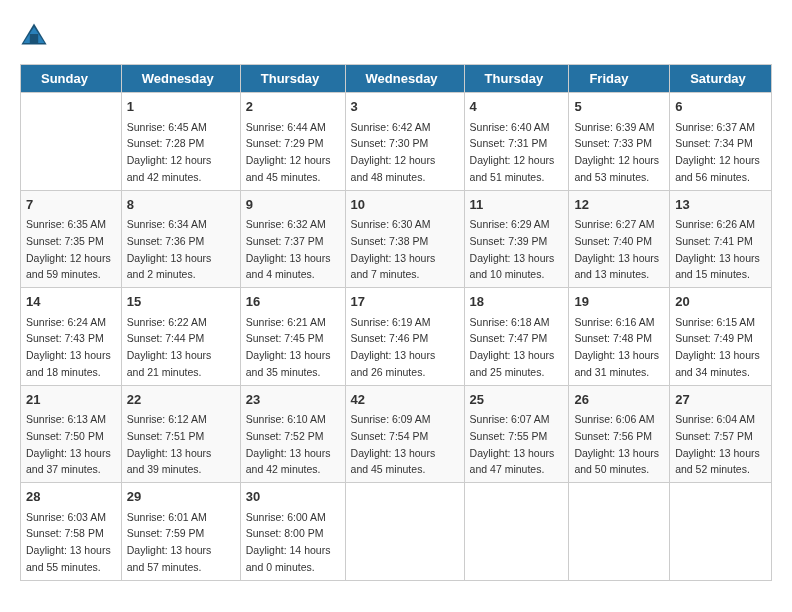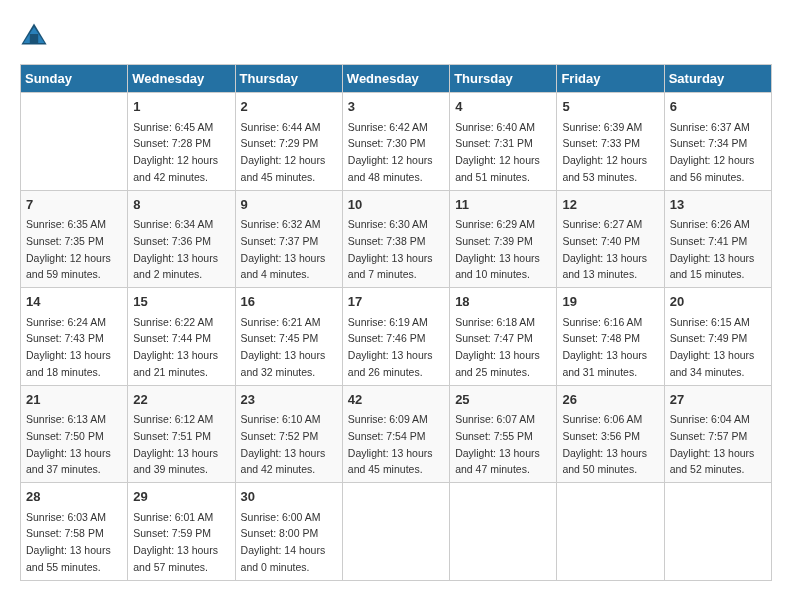--- a/index.html
+++ b/index.html
@@ -39,21 +39,21 @@
       font-weight: normal;
     }
     table {
       width: 100%;
       border-collapse: collapse;
       font-size: 11px;
     }
     thead tr th {
       background-color: #2471a3;
       color: #fff;
-      padding: 6px 4px;
+      padding: 6px 20px;
       text-align: left;
       font-size: 13px;
       border: 1px solid #ccc;
     }
     tbody tr td {
       border: 1px solid #ccc;
       padding: 4px 5px;
       vertical-align: top;
       height: 90px;
       color: #333;
@@ -123,33 +123,33 @@
         <td><span class="day-num">8</span><span class="day-info">Sunrise: 6:34 AM</span><br><span class="day-info">Sunset: 7:36 PM</span><br><span class="day-info">Daylight: 13 hours</span><br><span class="day-info">and 2 minutes.</span></td>
         <td><span class="day-num">9</span><span class="day-info">Sunrise: 6:32 AM</span><br><span class="day-info">Sunset: 7:37 PM</span><br><span class="day-info">Daylight: 13 hours</span><br><span class="day-info">and 4 minutes.</span></td>
         <td><span class="day-num">10</span><span class="day-info">Sunrise: 6:30 AM</span><br><span class="day-info">Sunset: 7:38 PM</span><br><span class="day-info">Daylight: 13 hours</span><br><span class="day-info">and 7 minutes.</span></td>
         <td><span class="day-num">11</span><span class="day-info">Sunrise: 6:29 AM</span><br><span class="day-info">Sunset: 7:39 PM</span><br><span class="day-info">Daylight: 13 hours</span><br><span class="day-info">and 10 minutes.</span></td>
         <td><span class="day-num">12</span><span class="day-info">Sunrise: 6:27 AM</span><br><span class="day-info">Sunset: 7:40 PM</span><br><span class="day-info">Daylight: 13 hours</span><br><span class="day-info">and 13 minutes.</span></td>
         <td><span class="day-num">13</span><span class="day-info">Sunrise: 6:26 AM</span><br><span class="day-info">Sunset: 7:41 PM</span><br><span class="day-info">Daylight: 13 hours</span><br><span class="day-info">and 15 minutes.</span></td>
       </tr>
       <tr>
         <td><span class="day-num">14</span><span class="day-info">Sunrise: 6:24 AM</span><br><span class="day-info">Sunset: 7:43 PM</span><br><span class="day-info">Daylight: 13 hours</span><br><span class="day-info">and 18 minutes.</span></td>
         <td><span class="day-num">15</span><span class="day-info">Sunrise: 6:22 AM</span><br><span class="day-info">Sunset: 7:44 PM</span><br><span class="day-info">Daylight: 13 hours</span><br><span class="day-info">and 21 minutes.</span></td>
-        <td><span class="day-num">16</span><span class="day-info">Sunrise: 6:21 AM</span><br><span class="day-info">Sunset: 7:45 PM</span><br><span class="day-info">Daylight: 13 hours</span><br><span class="day-info">and 32 minutes.</span></td>
+        <td><span class="day-num">16</span><span class="day-info">Sunrise: 6:21 AM</span><br><span class="day-info">Sunset: 7:45 PM</span><br><span class="day-info">Daylight: 13 hours</span><br><span class="day-info">and 35 minutes.</span></td>
         <td><span class="day-num">17</span><span class="day-info">Sunrise: 6:19 AM</span><br><span class="day-info">Sunset: 7:46 PM</span><br><span class="day-info">Daylight: 13 hours</span><br><span class="day-info">and 26 minutes.</span></td>
         <td><span class="day-num">18</span><span class="day-info">Sunrise: 6:18 AM</span><br><span class="day-info">Sunset: 7:47 PM</span><br><span class="day-info">Daylight: 13 hours</span><br><span class="day-info">and 25 minutes.</span></td>
         <td><span class="day-num">19</span><span class="day-info">Sunrise: 6:16 AM</span><br><span class="day-info">Sunset: 7:48 PM</span><br><span class="day-info">Daylight: 13 hours</span><br><span class="day-info">and 31 minutes.</span></td>
         <td><span class="day-num">20</span><span class="day-info">Sunrise: 6:15 AM</span><br><span class="day-info">Sunset: 7:49 PM</span><br><span class="day-info">Daylight: 13 hours</span><br><span class="day-info">and 34 minutes.</span></td>
       </tr>
       <tr>
         <td><span class="day-num">21</span><span class="day-info">Sunrise: 6:13 AM</span><br><span class="day-info">Sunset: 7:50 PM</span><br><span class="day-info">Daylight: 13 hours</span><br><span class="day-info">and 37 minutes.</span></td>
         <td><span class="day-num">22</span><span class="day-info">Sunrise: 6:12 AM</span><br><span class="day-info">Sunset: 7:51 PM</span><br><span class="day-info">Daylight: 13 hours</span><br><span class="day-info">and 39 minutes.</span></td>
         <td><span class="day-num">23</span><span class="day-info">Sunrise: 6:10 AM</span><br><span class="day-info">Sunset: 7:52 PM</span><br><span class="day-info">Daylight: 13 hours</span><br><span class="day-info">and 42 minutes.</span></td>
         <td><span class="day-num">42</span><span class="day-info">Sunrise: 6:09 AM</span><br><span class="day-info">Sunset: 7:54 PM</span><br><span class="day-info">Daylight: 13 hours</span><br><span class="day-info">and 45 minutes.</span></td>
         <td><span class="day-num">25</span><span class="day-info">Sunrise: 6:07 AM</span><br><span class="day-info">Sunset: 7:55 PM</span><br><span class="day-info">Daylight: 13 hours</span><br><span class="day-info">and 47 minutes.</span></td>
-        <td><span class="day-num">26</span><span class="day-info">Sunrise: 6:06 AM</span><br><span class="day-info">Sunset: 3:56 PM</span><br><span class="day-info">Daylight: 13 hours</span><br><span class="day-info">and 50 minutes.</span></td>
+        <td><span class="day-num">26</span><span class="day-info">Sunrise: 6:06 AM</span><br><span class="day-info">Sunset: 7:56 PM</span><br><span class="day-info">Daylight: 13 hours</span><br><span class="day-info">and 50 minutes.</span></td>
         <td><span class="day-num">27</span><span class="day-info">Sunrise: 6:04 AM</span><br><span class="day-info">Sunset: 7:57 PM</span><br><span class="day-info">Daylight: 13 hours</span><br><span class="day-info">and 52 minutes.</span></td>
       </tr>
       <tr>
         <td><span class="day-num">28</span><span class="day-info">Sunrise: 6:03 AM</span><br><span class="day-info">Sunset: 7:58 PM</span><br><span class="day-info">Daylight: 13 hours</span><br><span class="day-info">and 55 minutes.</span></td>
         <td><span class="day-num">29</span><span class="day-info">Sunrise: 6:01 AM</span><br><span class="day-info">Sunset: 7:59 PM</span><br><span class="day-info">Daylight: 13 hours</span><br><span class="day-info">and 57 minutes.</span></td>
         <td><span class="day-num">30</span><span class="day-info">Sunrise: 6:00 AM</span><br><span class="day-info">Sunset: 8:00 PM</span><br><span class="day-info">Daylight: 14 hours</span><br><span class="day-info">and 0 minutes.</span></td>
         <td class="empty-cell"></td>
         <td class="empty-cell"></td>
         <td class="empty-cell"></td>
         <td class="empty-cell"></td>

